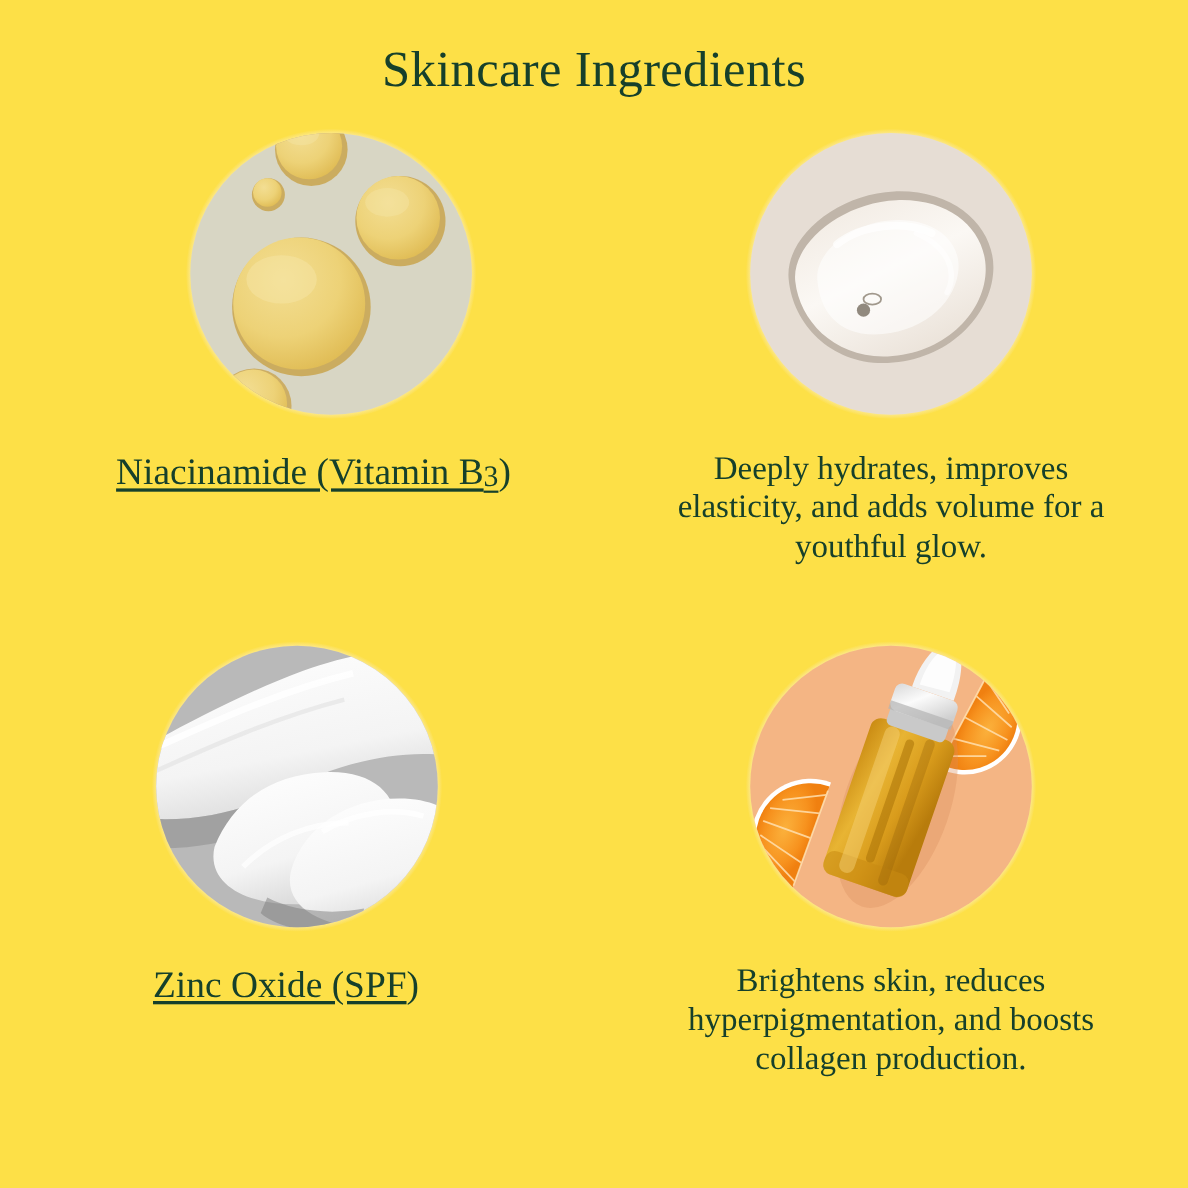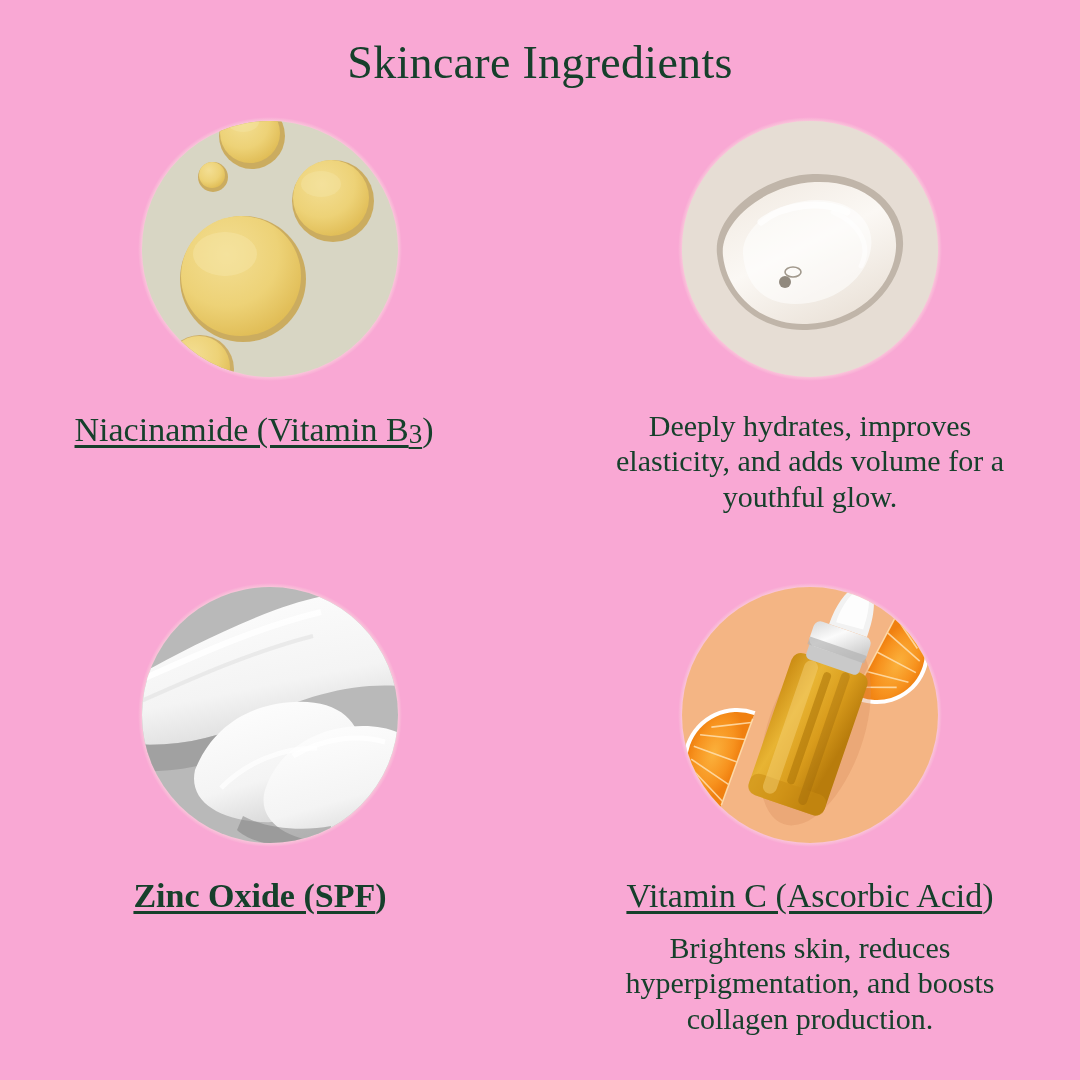--- a/index.html
+++ b/index.html
@@ -10,21 +10,21 @@
     width: 1080px;
     height: 1080px;
     overflow: hidden;
     background: #FAF0E7;
     font-family: "Liberation Serif", "DejaVu Serif", serif;
   }
   #page {
     position: relative;
     width: 1080px;
     height: 1080px;
-    background: #f9a8d4;
+    background: #fde047;
   }
   .page-title {
     position: absolute;
     top: 38px;
     left: 0;
     width: 1080px;
     text-align: center;
     font-size: 46px;
     color: #16402B;
     letter-spacing: 0.3px;
@@ -34,23 +34,23 @@
     position: absolute;
     top: 0;
     left: 0;
     width: 1080px;
     height: 1080px;
   }
   .card {
     position: absolute;
     width: 540px;
   }
-  .card-c1 { left: 0px;   top: 104px; }
+  .card-c1 { left: 0px;   top: 104px; padding-left: 31px; }
   .card-c2 { left: 540px; top: 104px; }
-  .card-c3 { left: 0px;   top: 570px; font-weight: bold; }
+  .card-c3 { left: 0px;   top: 570px; }
   .card-c4 { left: 540px; top: 570px; }
 
   .media {
     position: relative;
     width: 290px;
     height: 290px;
     margin: 0 auto;
   }
   .media.shift-left { margin: 0 auto 0 125px; }
   .media svg { display: block; width: 290px; height: 290px; }
@@ -298,20 +298,17 @@
 
               <rect x="-30" y="-96" width="60" height="26" rx="7" fill="url(#cap)"></rect>
               <rect x="-30" y="-78" width="60" height="8" fill="#B4B4B4" opacity="0.7"></rect>
 
               <path d="M-16 -96 C-16 -130 -2 -146 6 -146 C14 -146 24 -130 24 -100 L24 -96 Z" fill="#F2F2F2"></path>
               <path d="M-10 -100 C-10 -128 0 -140 6 -140 C12 -140 18 -128 18 -102 Z" fill="#FFFFFF" opacity="0.85"></path>
             </g>
           </g>
         </svg>
       </div>
-      <div class="card-heading">
-        <span class="u">Vitamin C (Ascorbic Acid</span><span class="u sub"></span><span>)</span>
-      </div>
       <div class="card-body">Brightens skin, reduces hyperpigmentation, and boosts collagen production.</div>
     </div>
 
   </div>
 </div>
 
 </body></html>

